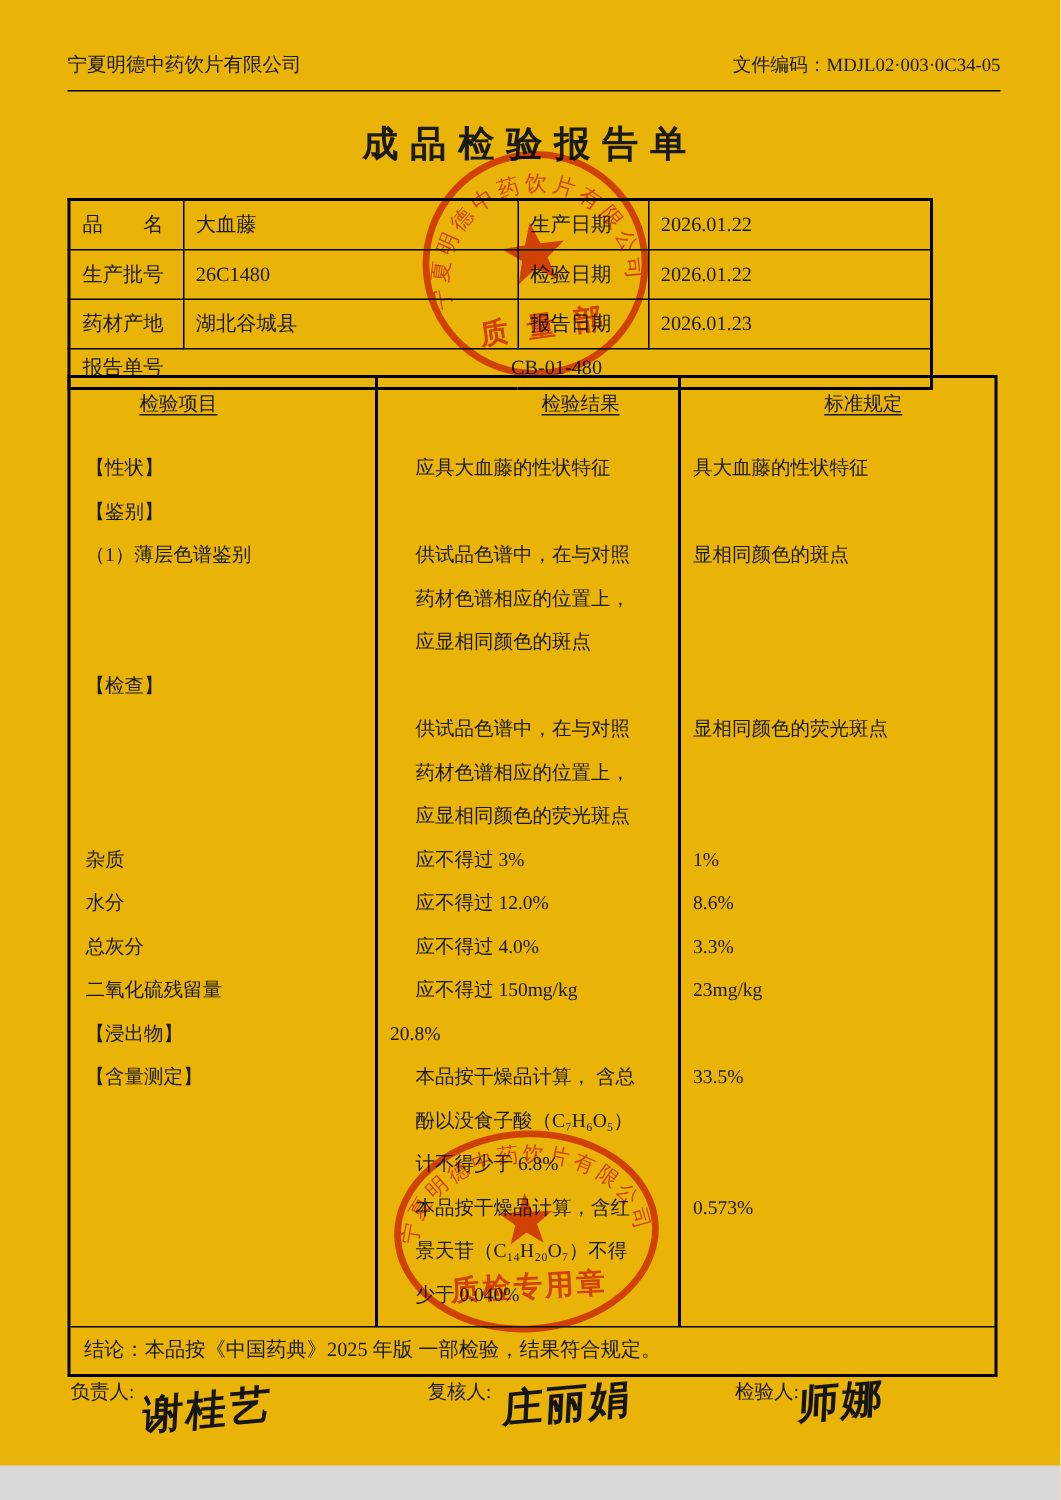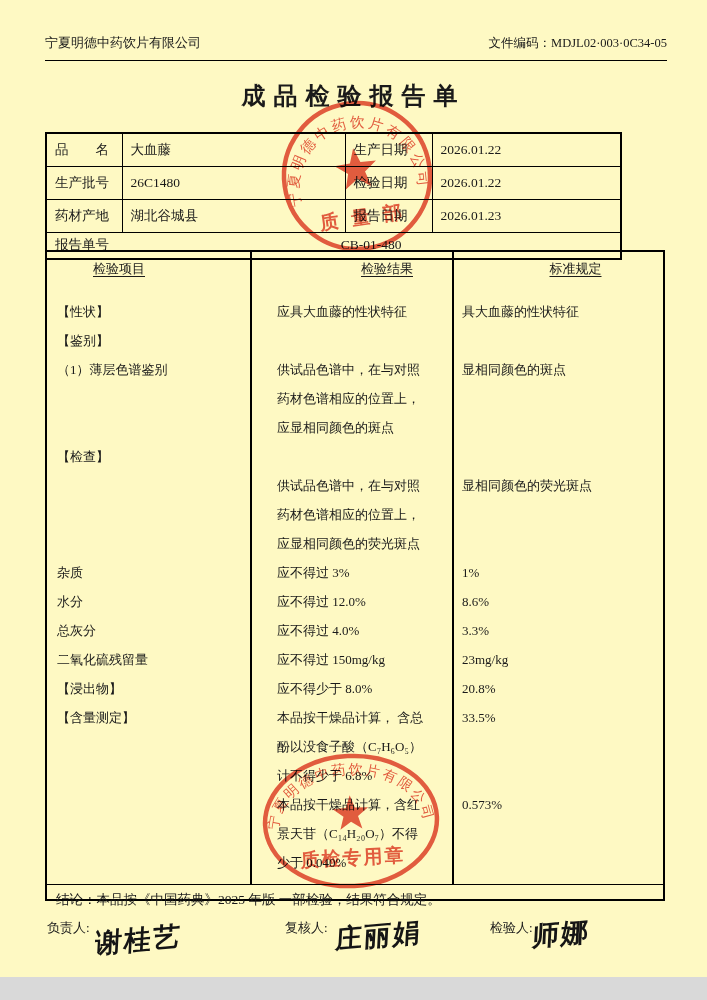--- a/index.html
+++ b/index.html
@@ -1,18 +1,18 @@
 <!DOCTYPE html>
 <html><head>
 <meta charset="utf-8">
 <style>
   * { margin:0; padding:0; box-sizing:border-box; }
   html,body { width:707px; height:1000px; background:#fff; }
   body { font-family:"Liberation Serif","DejaVu Serif",serif; color:#1a1a1a; position:relative; overflow:hidden; }
-  .page { position:absolute; inset:0; background:#fef9c3;text-decoration:underline; }
+  .page { position:absolute; inset:0; background:#eab308;text-decoration:underline; }
 
   
   .topbar { position:absolute; left:45px; right:40px; top:34px; display:flex; justify-content:space-between; align-items:flex-end; border-bottom:1.5px solid #000; padding-bottom:8px; font-size:13px; }
   .doc-code { font-size:12.5px; }
 
   
   .title { position:absolute; top:80px; left:0; width:100%; text-align:center; font-size:24px; font-weight:bold; letter-spacing:8px; }
 
   
   table.info { position:absolute; left:45px; top:132px; width:577px; border-collapse:collapse; font-size:13.5px; }
@@ -34,21 +34,21 @@
   .mt-head { display:grid; grid-template-columns:203px 202px 1fr; padding:8px 0 5px;margin-left:36px; }
   .mt-head .h { text-decoration:underline; text-underline-offset:3px; }
   .h-item { padding-left:10px; }
   .h-std, .h-res { text-align:center; }
   .mt-body { height:601px; padding-top:14px; overflow:hidden; }
   .mrow { display:grid; grid-template-columns:203px 202px 1fr; align-items:start; }
   .mrow > div { line-height:29px; min-height:29px; }
   .c-item { padding-left:10px; }
   .c-std { padding:0 27px; }
   .c-res { padding-left:10px; }
-  .mt-conclusion { border-top:1.5px solid #000; height:15px; line-height:29px; padding-left:9px; font-size:13.5px; }
+  .mt-conclusion { border-top:1.5px solid #000; height:32px; line-height:29px; padding-left:9px; font-size:13.5px; }
 
   
   .sig-label { position:absolute; font-size:13px; }
   .sig { position:absolute; font-size:27px; font-weight:bold; color:#151515; transform:rotate(-5deg) skewX(-8deg); letter-spacing:2px; white-space:nowrap; }
 
   
   .stamp { position:absolute; mix-blend-mode:multiply; opacity:0.82; }
   .stamp1 { left:277px; top:96px; width:160px; height:160px; transform:rotate(-8deg); }
   .stamp2 { left:260px; top:750px; width:182px; height:142px; transform:rotate(-3deg); }
   .stamp svg { width:100%; height:100%; }
@@ -146,21 +146,20 @@
           <div class="c-std">应不得过 4.0%</div>
           <div class="c-res">3.3%</div>
         </div>
         <div class="mrow">
           <div class="c-item">二氧化硫残留量</div>
           <div class="c-std">应不得过 150mg/kg</div>
           <div class="c-res">23mg/kg</div>
         </div>
         <div class="mrow">
           <div class="c-item">【浸出物】</div>
-          <div class="c-std">应不得少于 8.0%</div>
           <div class="c-res">20.8%</div>
         </div>
         <div class="mrow">
           <div class="c-item">【含量测定】</div>
           <div class="c-std">本品按干燥品计算， 含总酚以没食子酸（C₇H₆O₅）计不得少于 6.8%</div>
           <div class="c-res">33.5%</div>
         </div>
         <div class="mrow">
           <div class="c-item"></div>
           <div class="c-std">本品按干燥品计算，含红景天苷（C₁₄H₂₀O₇）不得少于 0.040%</div>

